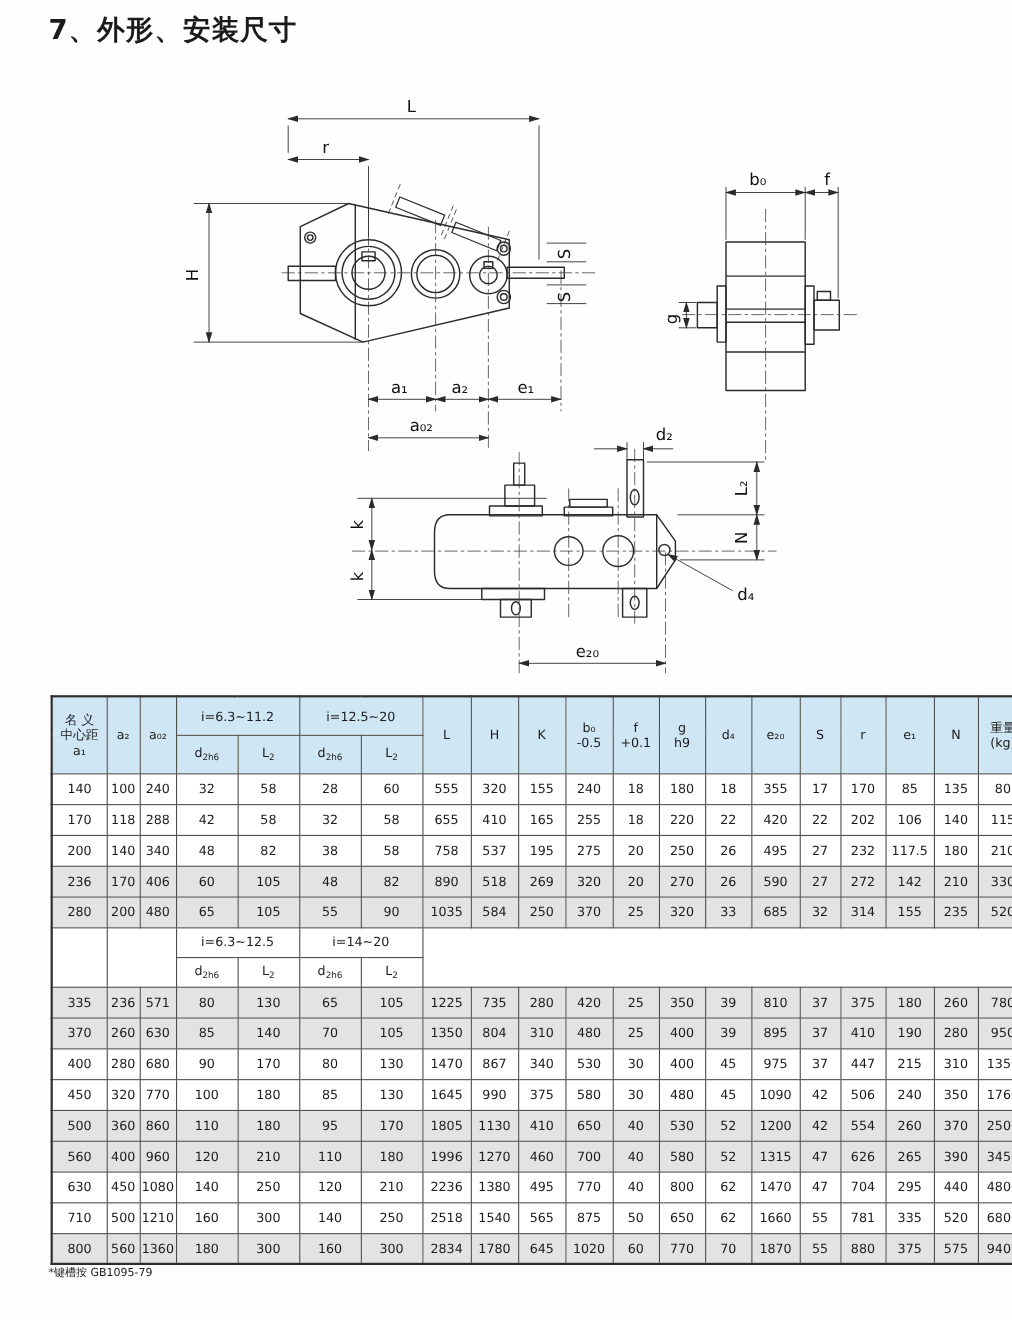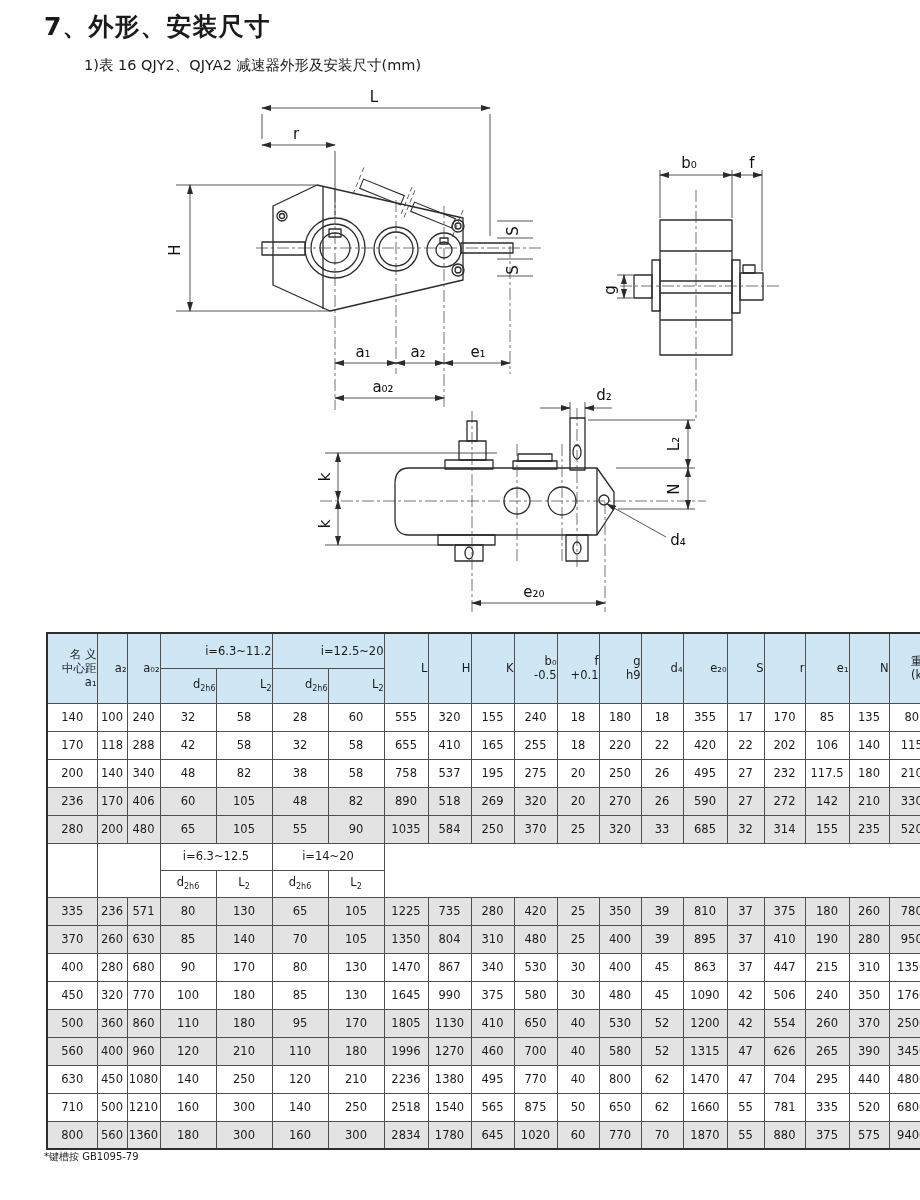--- a/index.html
+++ b/index.html
@@ -10,36 +10,35 @@
   svg.fig{position:absolute;left:0;top:78px;}
   .obj{fill:none;stroke:#2b2b2b;stroke-width:1.3;stroke-linejoin:round;}
   .obj2{fill:none;stroke:#2b2b2b;stroke-width:1.1;}
   .cl{fill:none;stroke:#3a3a3a;stroke-width:0.7;stroke-dasharray:12 3 3 3;}
   .hat{fill:none;stroke:#3a3a3a;stroke-width:0.7;stroke-dasharray:5 3;}
   .dim{fill:none;stroke:#2b2b2b;stroke-width:0.8;}
   text.lbl{fill:#111;stroke:none;font-size:15px;font-family:"DejaVu Sans",sans-serif;text-anchor:middle;}
   table.dims{position:absolute;left:46px;top:632px;width:860px;border-collapse:collapse;table-layout:fixed;
     font-size:11.5px;text-align:center;border:2px solid #2e2e2e;}
   table.dims th,table.dims td{border:1px solid #4f4f4f;padding:0;font-weight:normal;white-space:pre-line;line-height:1.22;overflow:hidden;}
-  thead th{background:var(--hdbg,#cfe6f4);text-align:right;}
+  thead th{background:var(--hdbg,#cfe6f4);}
   thead tr{height:35px;}
   tr.data{height:28px;background:#fff;}
   tr.shade td{background:var(--shbg,#e3e3e3);}
   tr.sec{height:27px;background:#fff;}
   sub{font-size:8px;}
   .foot{position:absolute;left:44px;font-size:10px;text-align:right;}
   .f1{top:1150px;} .f2{top:1224px;}
 </style>
 </head>
 <body>
 
 <div class="sheet">
 
   <div class="title">7、外形、安装尺寸</div>
-  <div class="subtitle">1)表 16    QJY2、QJYA2 减速器外形及安装尺寸(mm)</div>
 
   <svg class="fig" width="920" height="552" viewBox="0 0 920 552">
     <defs>
       <marker id="arr" markerWidth="10" markerHeight="8" refX="9" refY="3" orient="auto-start-reverse" markerUnits="userSpaceOnUse" viewBox="0 0 10 6">
         <path d="M0,0 L10,3 L0,6 Z" fill="#2b2b2b"></path>
       </marker>
     </defs>
 
     <g class="obj">
       <path d="M273,128 L317,107 L463,140 L463,202 L330,233 L273,207 Z"></path>
@@ -425,21 +424,21 @@
           <td>170</td>
           <td>80</td>
           <td>130</td>
           <td>1470</td>
           <td>867</td>
           <td>340</td>
           <td>530</td>
           <td>30</td>
           <td>400</td>
           <td>45</td>
-          <td>863</td>
+          <td>975</td>
           <td>37</td>
           <td>447</td>
           <td>215</td>
           <td>310</td>
           <td>1350</td>
         </tr>
         <tr class="data">
           <td>450</td>
           <td>320</td>
           <td>770</td>

